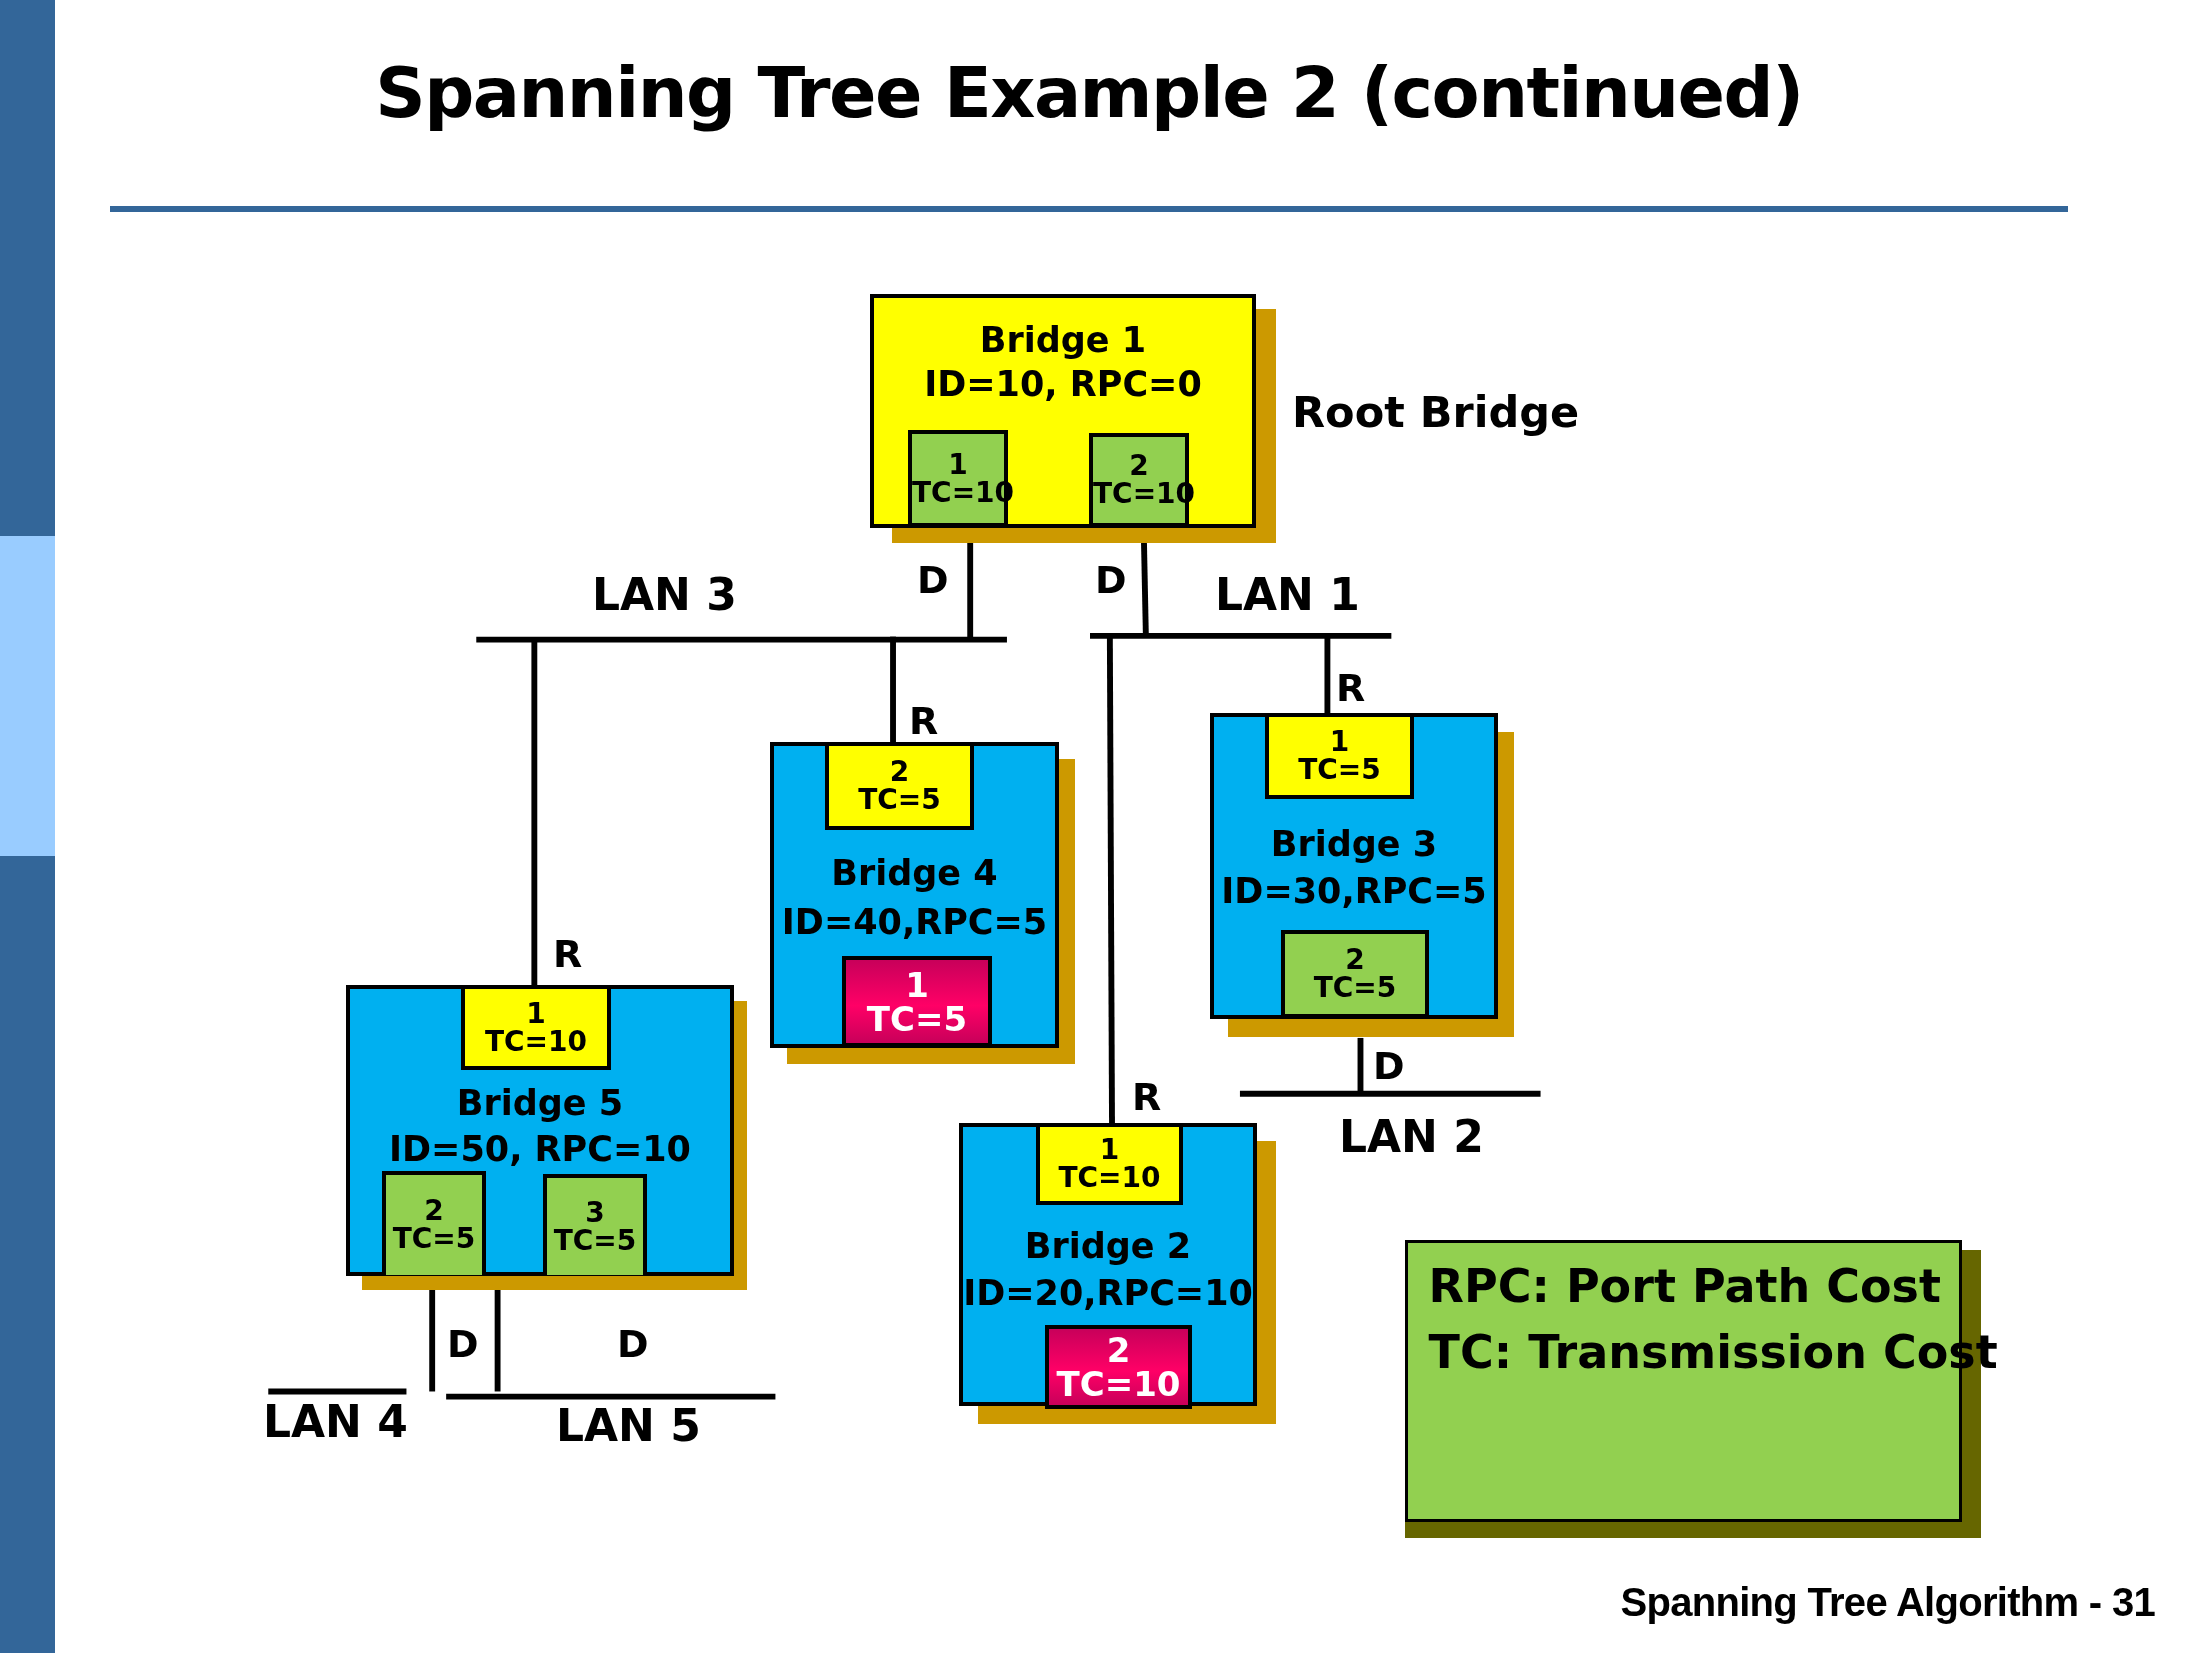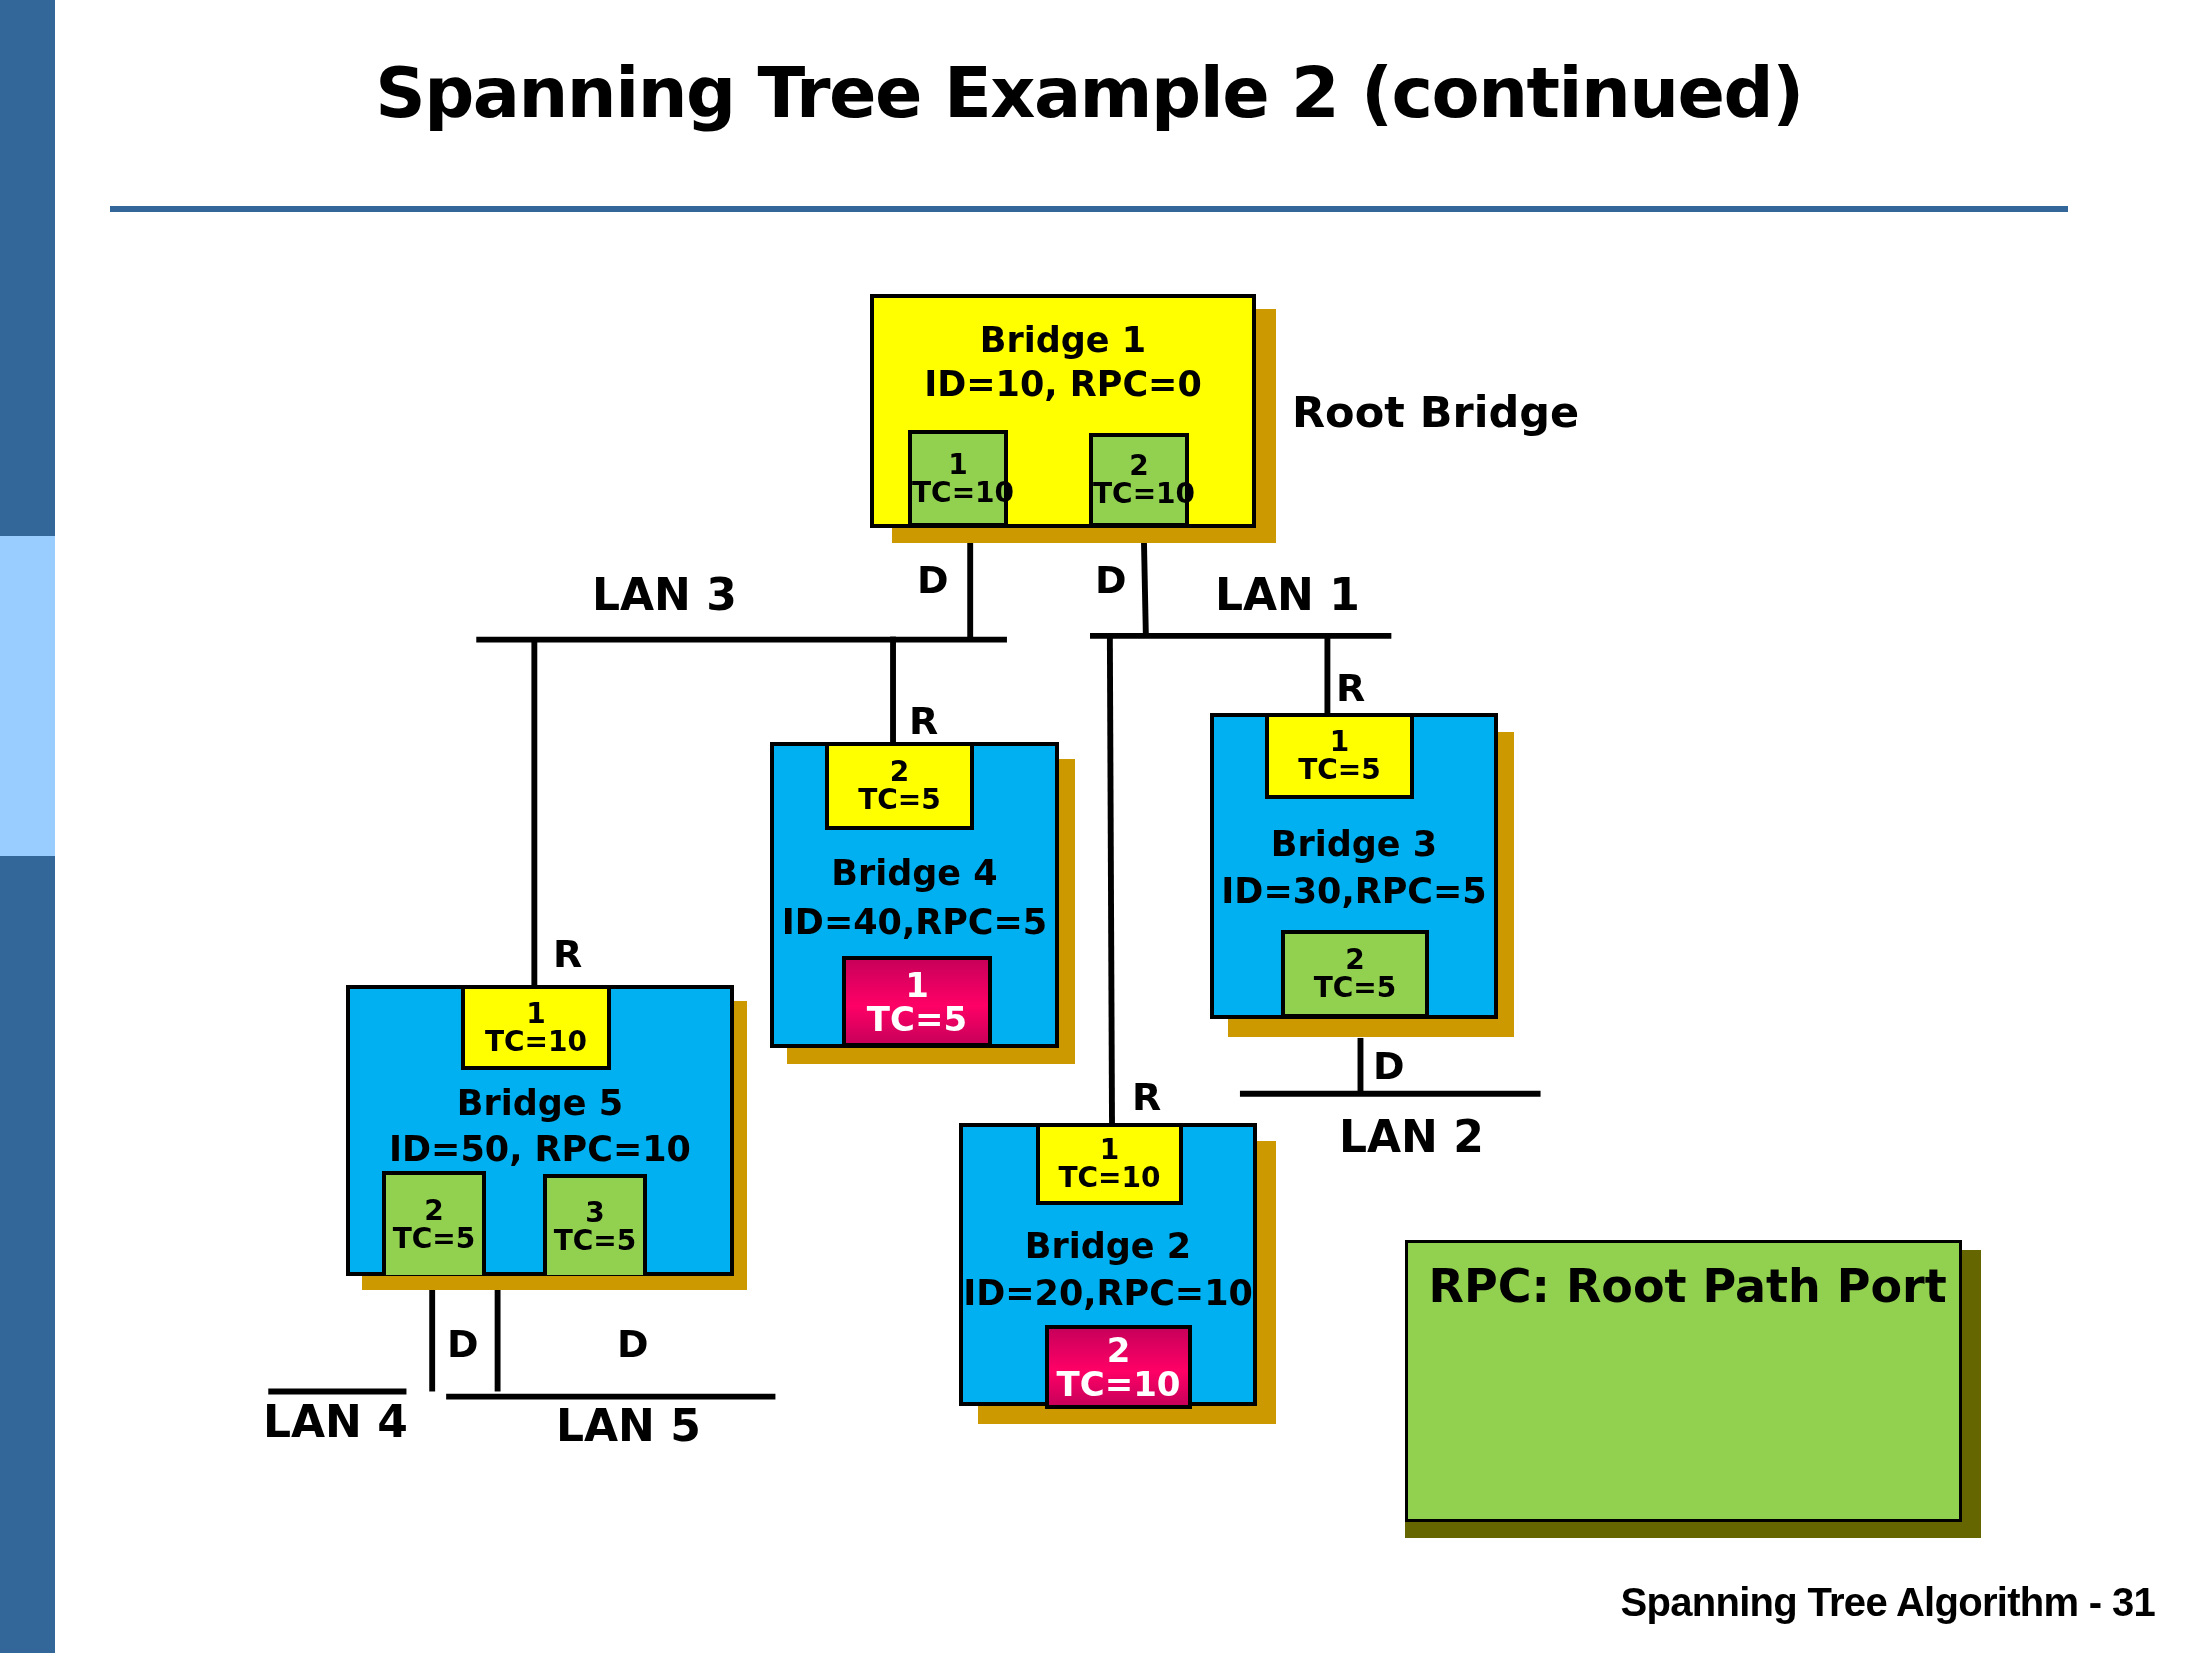--- a/index.html
+++ b/index.html
@@ -165,17 +165,18 @@
   <div class="blabel" style="top:143px;">ID=20,RPC=10</div>
   <div class="port red" style="left:82px; top:198px; width:147px; height:84px;">
     <span class="num">2</span>
     <span class="tc">TC=10</span>
   </div>
 </div>
 <div class="portlbl" style="left:1132px; top:1078px;">R</div>
 
 <div class="shadow olive" style="left:1405px; top:1250px; width:576px; height:288px;"></div>
 <div class="legend">
-  <div class="row">RPC: Root Path Port</div>
+  <div class="row">RPC: Port Path Cost</div>
+  <div class="row">TC: Transmission  Cost</div>
 </div>
 
 <div class="footer">Spanning Tree Algorithm - 31</div>
 
 
 </body></html>

